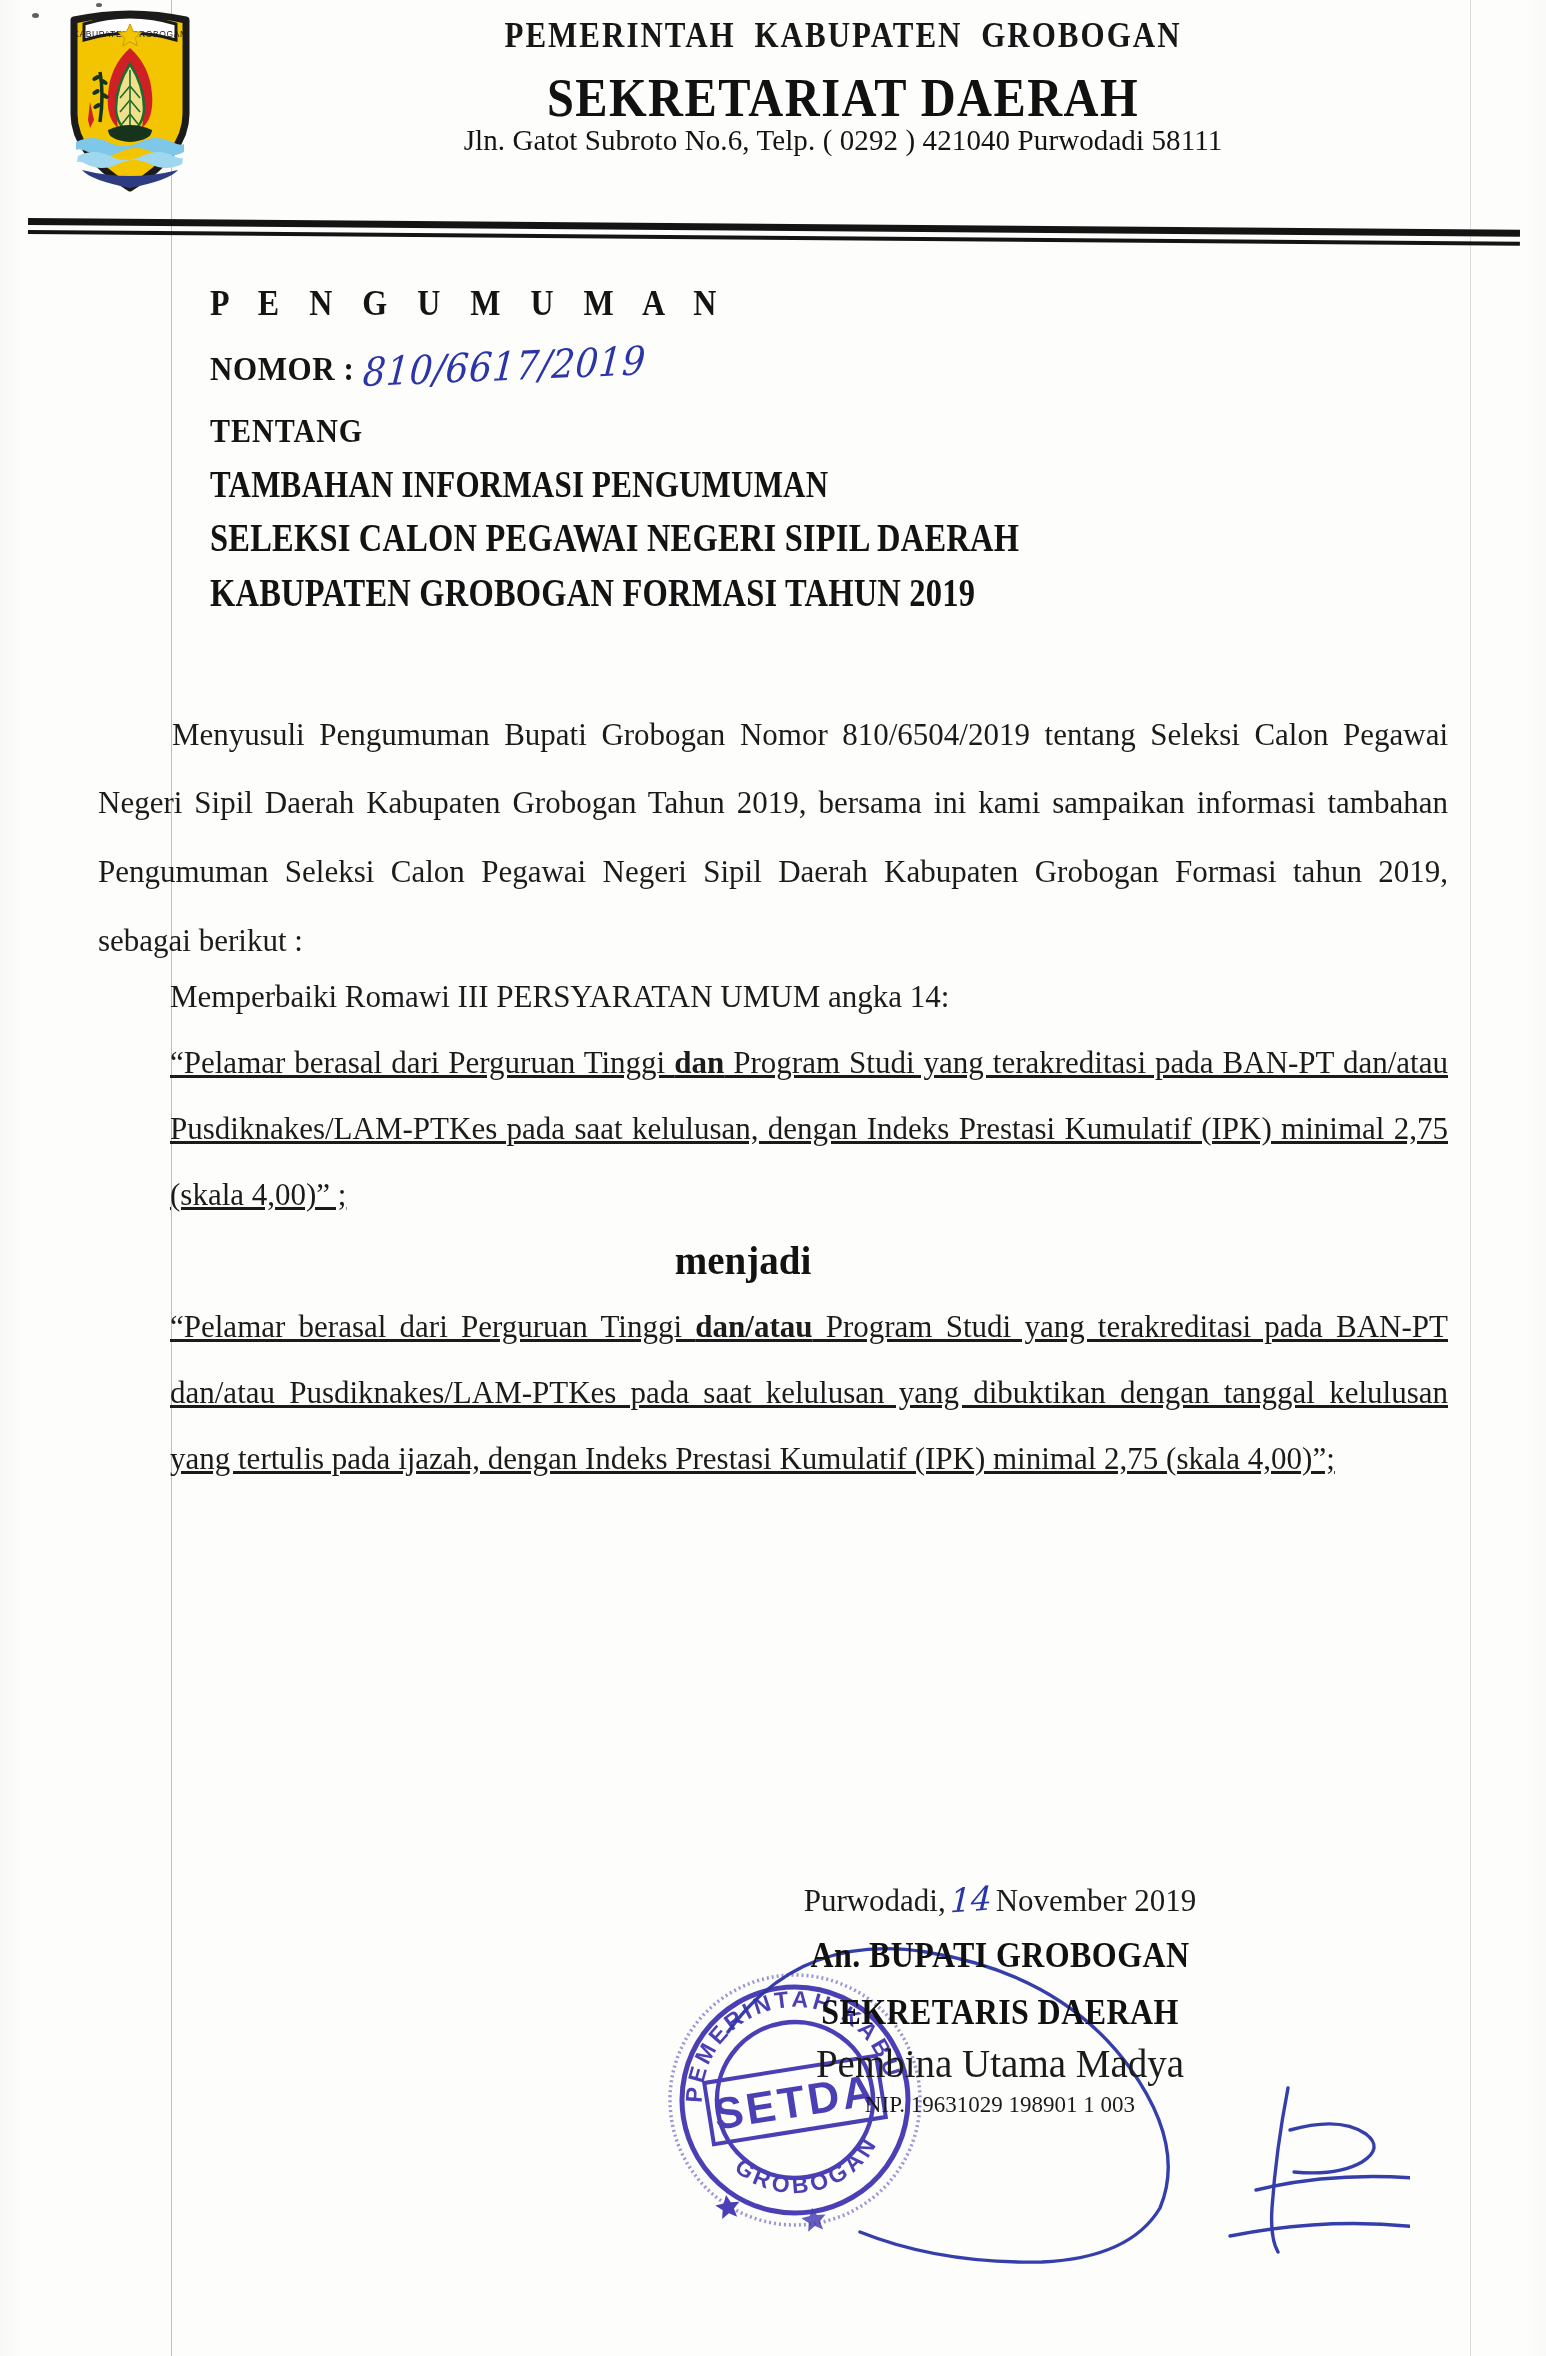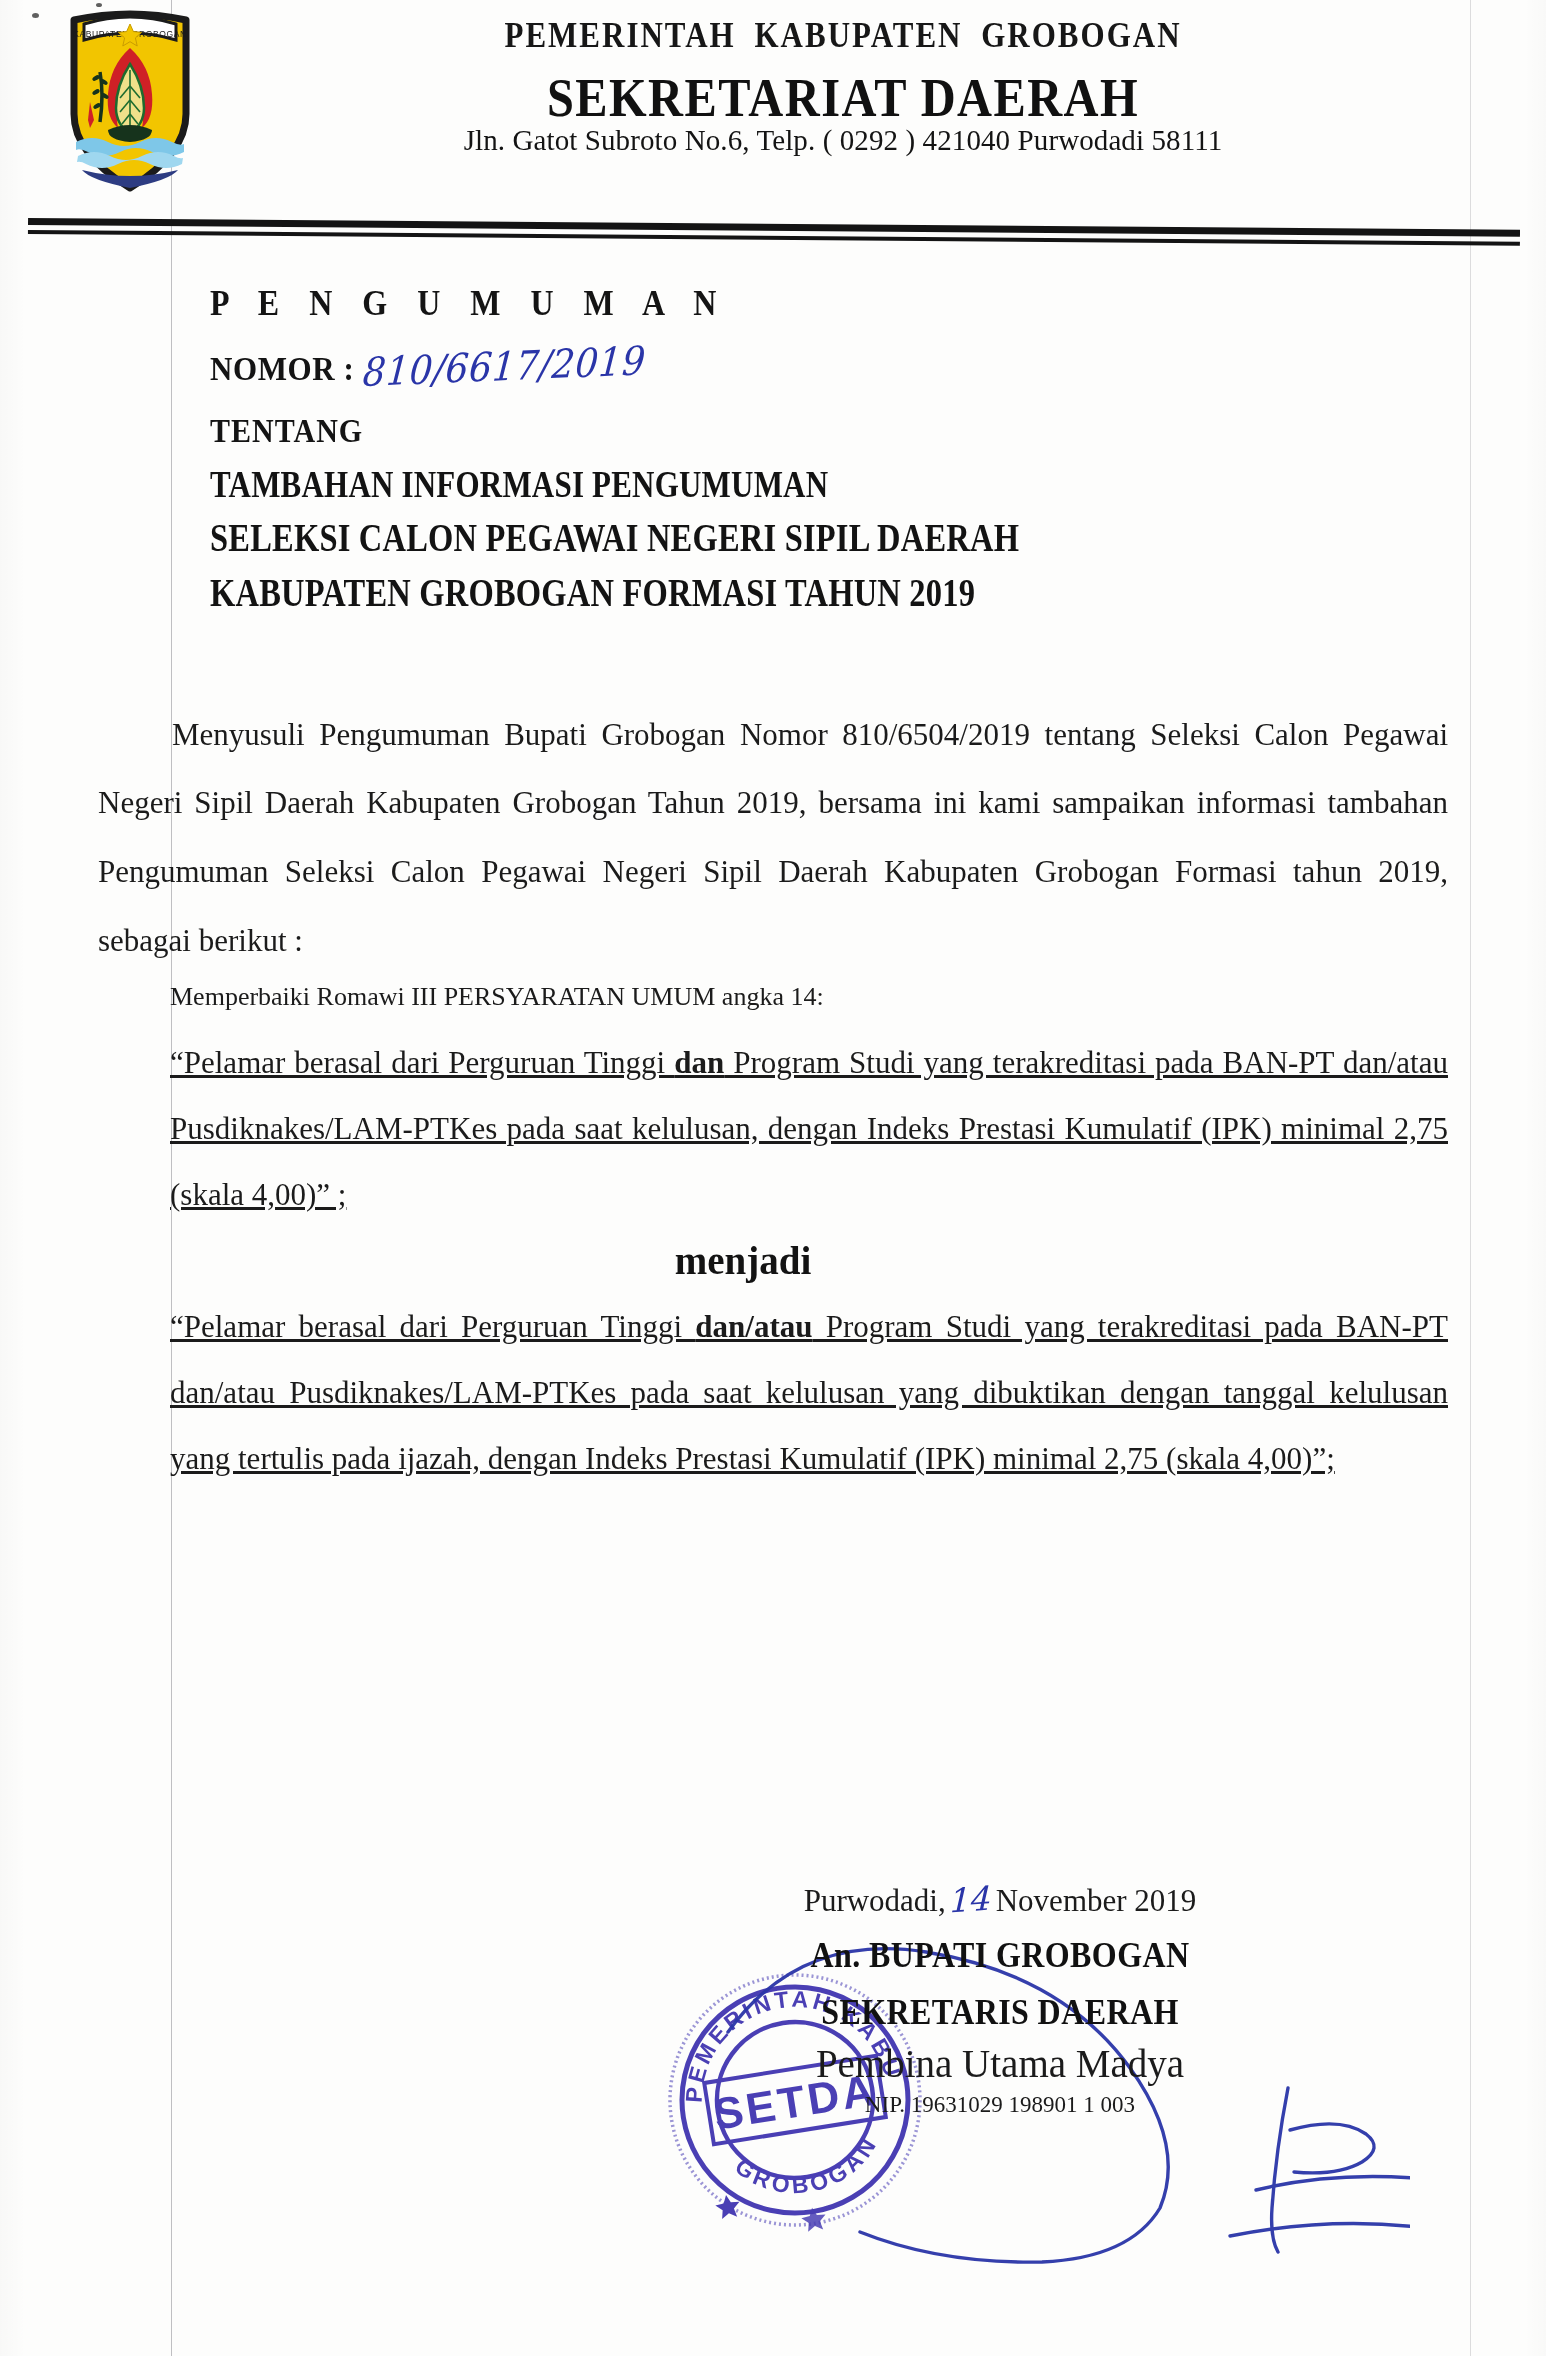--- a/index.html
+++ b/index.html
@@ -187,21 +187,21 @@
     font-family: "Liberation Serif", serif;
     font-size: 31px;
     line-height: 66px;
     text-align: justify;
     color: #1b1b1b;
     text-decoration: underline;
   }
   .lead-line {
     padding-left: 72px;
     font-family: "Liberation Serif", serif;
-    font-size: 26px;
+    font-size: 31px;
     line-height: 66px;
     color: #1b1b1b;
   }
   .center-bold {
     text-align: center;
     font-family: "Liberation Serif", serif;
     font-weight: bold;
     font-size: 39px;
     line-height: 66px;
     color: #131313;

